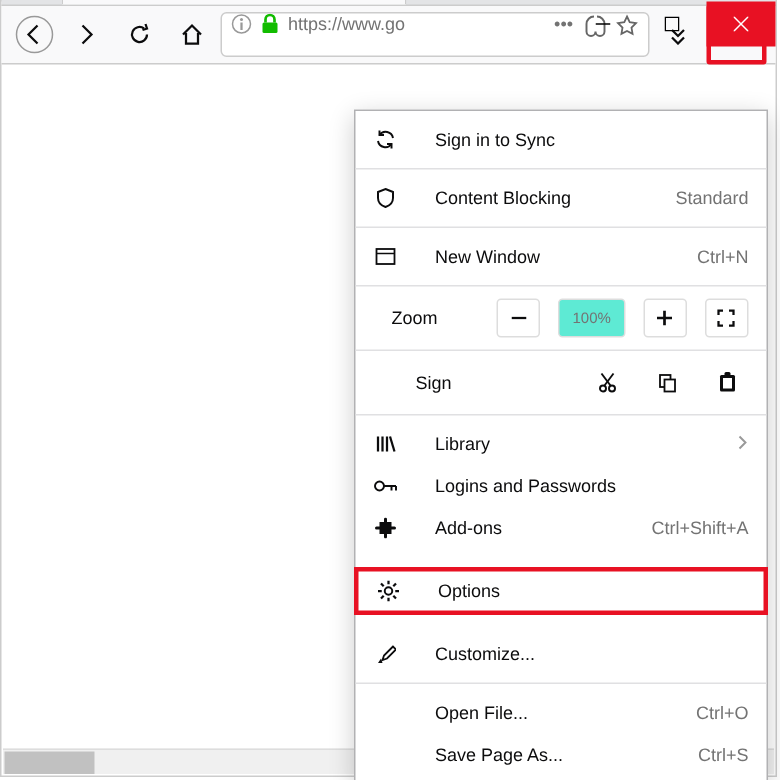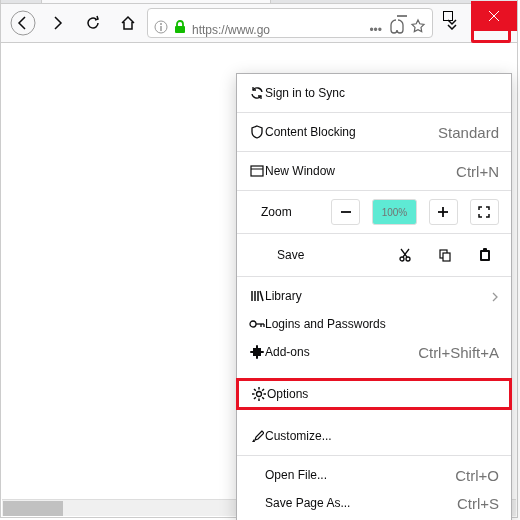--- a/index.html
+++ b/index.html
@@ -7,29 +7,29 @@
 .outer{border:1px solid #ccc;width:518px;height:518px;position:relative;background:#fff}
 .winbtn{width:46px;height:30px;display:flex;align-items:center;justify-content:center}
 .winbtn.close{background:#e81123}
 .winbtn.close svg{stroke:#fff}
 .tabstrip{height:33px;background:#e3e4e6;display:flex;align-items:flex-end;padding-left:40px;border-bottom:1px solid #ccc;position:relative;margin-top:-30px}
 .tab{height:32px;width:230px;background:#f9f9fa;border:1px solid #ccc;border-bottom:none;display:flex;align-items:center;padding:0 10px;gap:8px;border-top-left-radius:2px;border-top-right-radius:2px}
 .newtab{width:30px;height:30px;display:flex;align-items:center;justify-content:center}
 .wincontrols{position:absolute;right:0;top:0;display:flex;z-index:5}
 .toolbar{height:39px;background:#f9f9fa;border-bottom:1px solid #ccc;display:flex;align-items:center;padding:0 6px;gap:3px}
 .tbtn{width:32px;height:32px;border-radius:4px;display:flex;align-items:center;justify-content:center}
-.urlbar{flex:1;height:30px;border:1px solid #ccc;border-radius:4px;background:#fff;display:flex;align-items:flex-end;padding:0 6px;gap:6px;min-width:0}
+.urlbar{flex:1;height:30px;border:1px solid #ccc;border-radius:4px;background:#fff;display:flex;align-items:flex-start;padding:0 6px;gap:6px;min-width:0}
 .urlbar .url{flex:1;color:#737373;white-space:nowrap;overflow:hidden;min-width:0}
 .urlbar .grey{color:#737373}
 .ham-hl{border:3px solid #e81123;padding:1px;border-radius:2px}
 .menu{position:absolute;right:5px;top:72px;width:276px;background:#fff;border:1px solid #b1b1b3;box-shadow:0 4px 16px rgba(0,0,0,.2);padding:5px 0;z-index:10}
-.mi{height:28px;display:flex;align-items:center;padding:0 12px;gap:0}
+.mi{height:28px;display:flex;align-items:center;padding:0 12px;gap:25px}
 .mi .ic{width:16px;flex-shrink:0;display:flex;align-items:center;justify-content:center}
 .mi .lbl{flex:1;white-space:nowrap}
-.mi .sc{color:#737373;font-size:15px}
+.mi .sc{color:#737373;font-size:12px}
 .sep{height:1px;background:#e0e0e2;margin:5px 0}
 .zoomrow{height:32px;display:flex;align-items:center;padding:0 12px;gap:12px}
 .zoomrow .lbl{width:60px;margin-left:12px}
 .zbtn{width:30px;height:26px;border:1px solid #ddd;border-radius:3px;display:flex;align-items:center;justify-content:center;background:#fff}
 .zpct{width:46px;height:26px;border:1px solid #ddd;border-radius:3px;display:flex;align-items:center;justify-content:center;font-size:10px;color:#737373;background:#5eead4}
 .editrow{height:32px;display:flex;align-items:center;padding:0 12px;gap:12px}
 .editrow .lbl{width:60px;margin-left:28px;flex:1}
 .ebtn{width:28px;height:26px;display:flex;align-items:center;justify-content:center}
 .opt-hl{border:3px solid #e81123;margin:12px -1px}
 .opt-hl .mi{height:26px}
@@ -177,21 +177,21 @@
           </svg>
         </div>
   <div class="zbtn">
           <svg width="12" height="12">
             <path d="M1 4V1h3M11 4V1H8M1 8v3h3M11 8v3H8" fill="none" stroke="#0c0c0d" stroke-width="1.5"></path>
           </svg>
         </div>
  </div>
  <div class="sep"></div>
  <div class="editrow">
-  <span class="lbl">Save</span>
+  <span class="lbl">Sign</span>
   <div class="ebtn">
           <svg width="14" height="14">
             <circle cx="4" cy="11" r="2" fill="none" stroke="#0c0c0d" stroke-width="1.3"></circle>
             <circle cx="10" cy="11" r="2" fill="none" stroke="#0c0c0d" stroke-width="1.3"></circle>
             <line x1="5" y1="9" x2="11" y2="1" stroke="#0c0c0d" stroke-width="1.3"></line>
             <line x1="9" y1="9" x2="3" y2="1" stroke="#0c0c0d" stroke-width="1.3"></line>
           </svg>
         </div>
   <div class="ebtn">
           <svg width="14" height="14">

